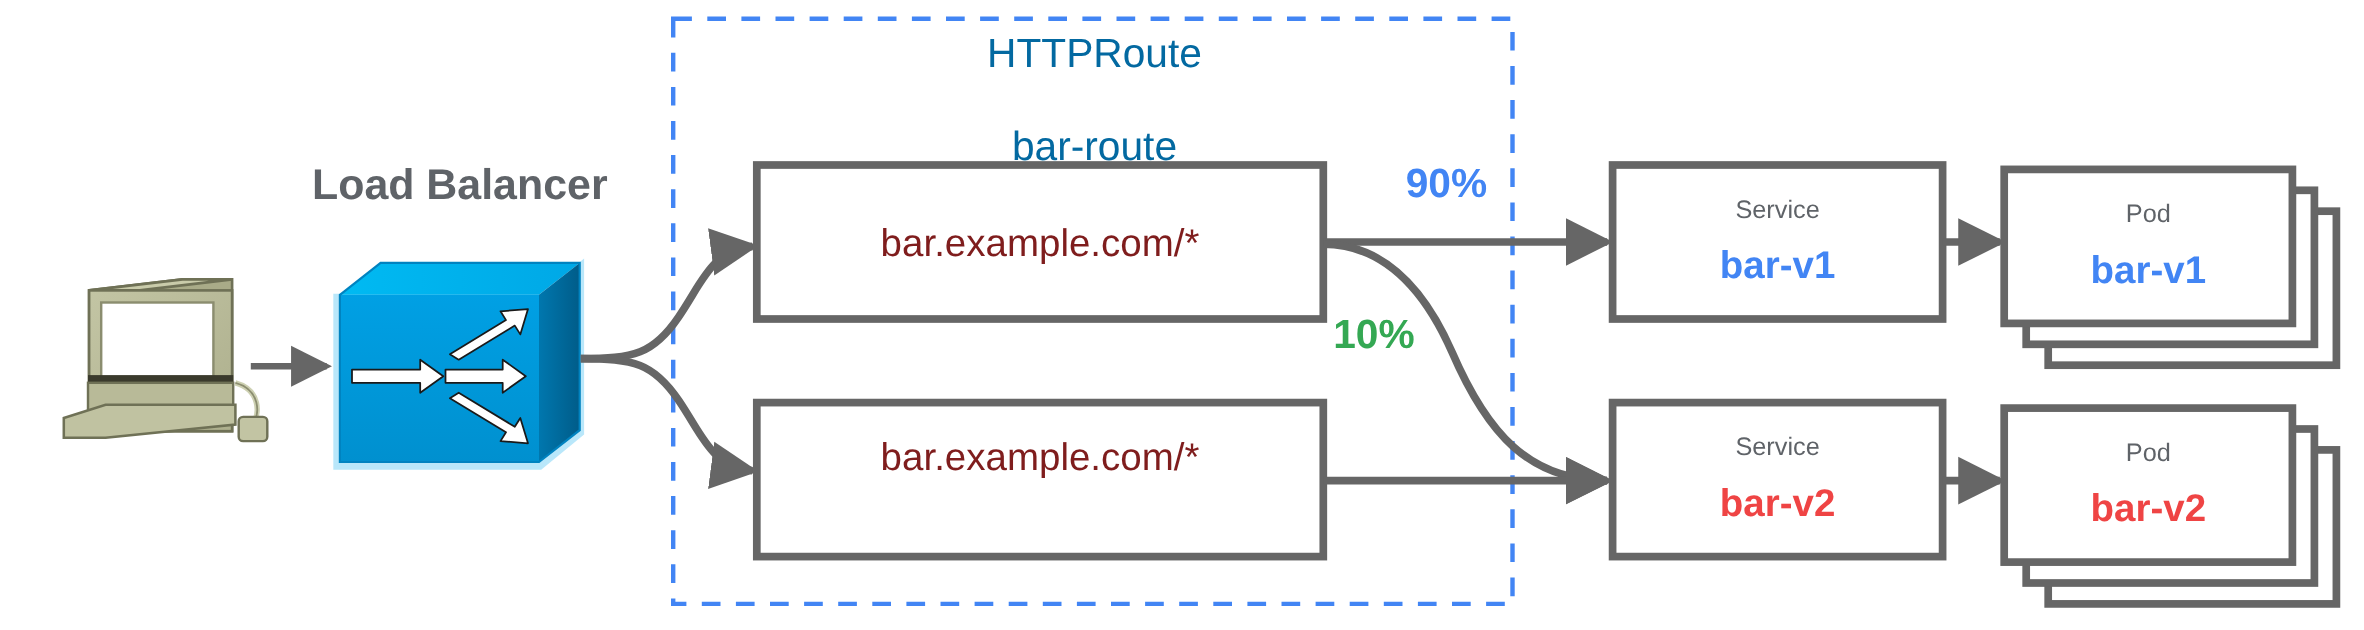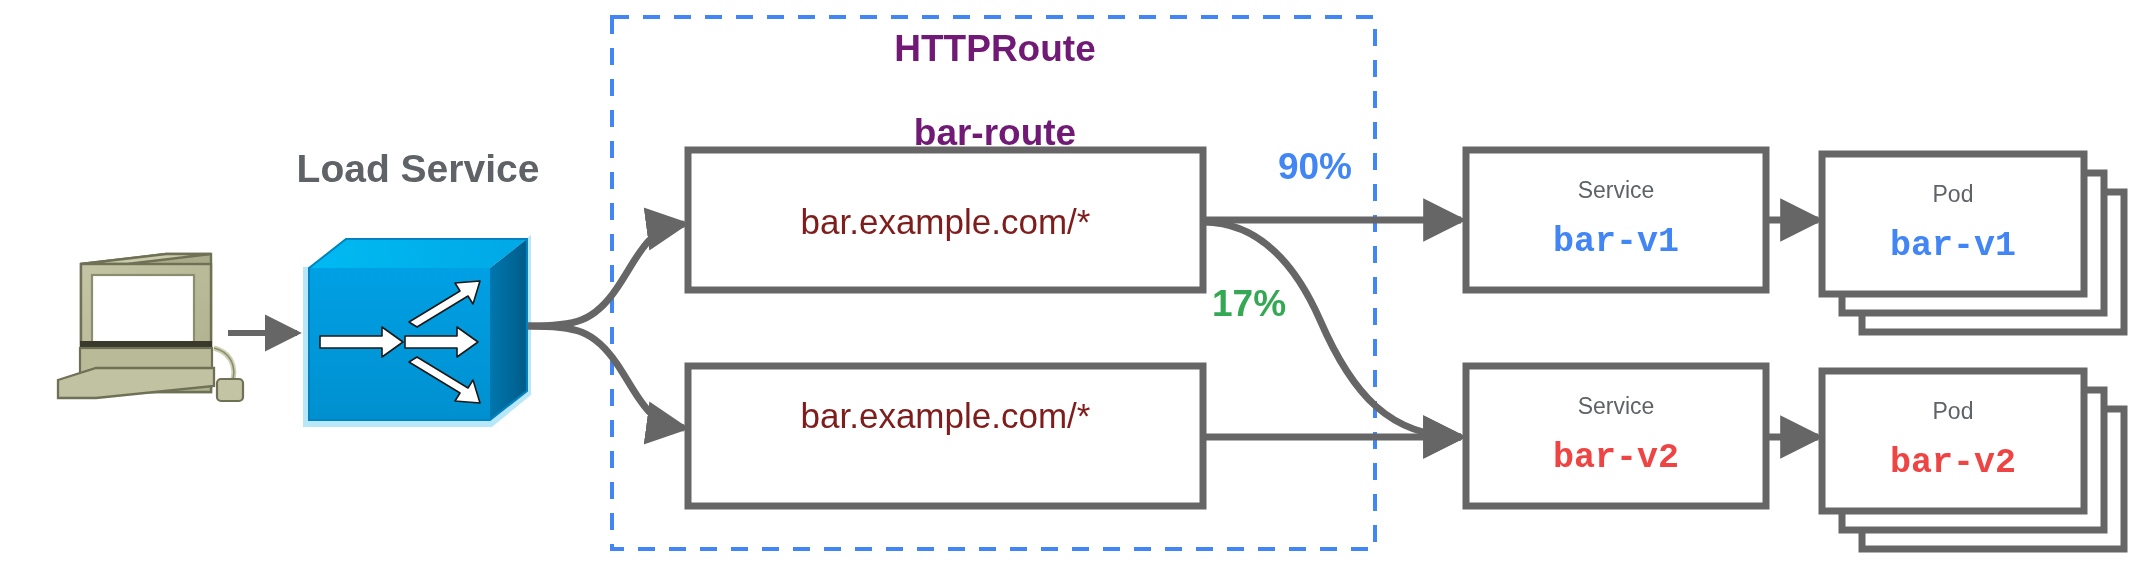--- a/index.html
+++ b/index.html
@@ -34,22 +34,22 @@
     color: #5f6368;
   }
   .lb-label {
     font-size: 39px;
     font-weight: bold;
     color: #5f6368;
     letter-spacing: 0px;
   }
   .route-title {
     font-size: 37px;
-    font-weight: bold;
-    color: #701a75;
+    font-weight: normal;
+    color: #0369a1;
     line-height: 1.25;
   }
   .box-text {
     font-size: 35px;
     font-weight: normal;
     color: #7f1d1d;
   }
   .pct {
     font-size: 37px;
     font-weight: bold;
@@ -57,21 +57,20 @@
   .pct.blue { color: #4285f4; }
   .pct.green { color: #34a853; }
   .node-kind {
     font-size: 23px;
     color: #5f6368;
     font-weight: normal;
   }
   .node-name {
     font-size: 35px;
     font-weight: bold;
-    font-family: Liberation Mono, monospace;
   }
   .node-name.blue { color: #4285f4; }
   .node-name.green { color: #ef4444; }
 </style>
 </head>
 <body>
 
 <div id="canvas">
 
   <svg class="layer" viewBox="0 0 2149 573" xmlns="http://www.w3.org/2000/svg">
@@ -189,31 +188,31 @@
       <rect x="1842" y="173" width="262" height="140" fill="#ffffff" stroke="#666666" stroke-width="7"></rect>
       <rect x="1822" y="154" width="262" height="140" fill="#ffffff" stroke="#666666" stroke-width="7"></rect>
     </g>
     <g>
       <rect x="1862" y="409" width="262" height="140" fill="#ffffff" stroke="#666666" stroke-width="7"></rect>
       <rect x="1842" y="390" width="262" height="140" fill="#ffffff" stroke="#666666" stroke-width="7"></rect>
       <rect x="1822" y="371" width="262" height="140" fill="#ffffff" stroke="#666666" stroke-width="7"></rect>
     </g>
   </svg>
 
-  <div class="txt lb-label" style="left:243px; top:145px; width:350px;">Load Service</div>
+  <div class="txt lb-label" style="left:243px; top:145px; width:350px;">Load Balancer</div>
 
   <div class="txt route-title" style="left:745px; top:26px; width:500px;">HTTPRoute</div>
   <div class="txt route-title" style="left:745px; top:62px; width:500px;margin-top:48px;">bar-route</div>
 
   <div class="txt box-text" style="left:688px; top:201px; width:515px;">bar.example.com/*</div>
 
   <div class="txt box-text" style="left:688px; top:395px; width:515px;">bar.example.com/*</div>
 
   <div class="txt pct blue" style="left:1212px; top:144px; width:140px; text-align:right;">90%</div>
-  <div class="txt pct green" style="left:1212px; top:281px; width:140px; text-align:left;">17%</div>
+  <div class="txt pct green" style="left:1212px; top:281px; width:140px; text-align:left;">10%</div>
 
   <div class="txt node-kind" style="left:1466px; top:176px; width:300px;">Service</div>
   <div class="txt node-name blue" style="left:1466px; top:221px; width:300px;">bar-v1</div>
 
   <div class="txt node-kind" style="left:1466px; top:392px; width:300px;">Service</div>
   <div class="txt node-name green" style="left:1466px; top:437px; width:300px;">bar-v2</div>
 
   <div class="txt node-kind" style="left:1822px; top:180px; width:262px;">Pod</div>
   <div class="txt node-name blue" style="left:1822px; top:225px; width:262px;">bar-v1</div>
 

